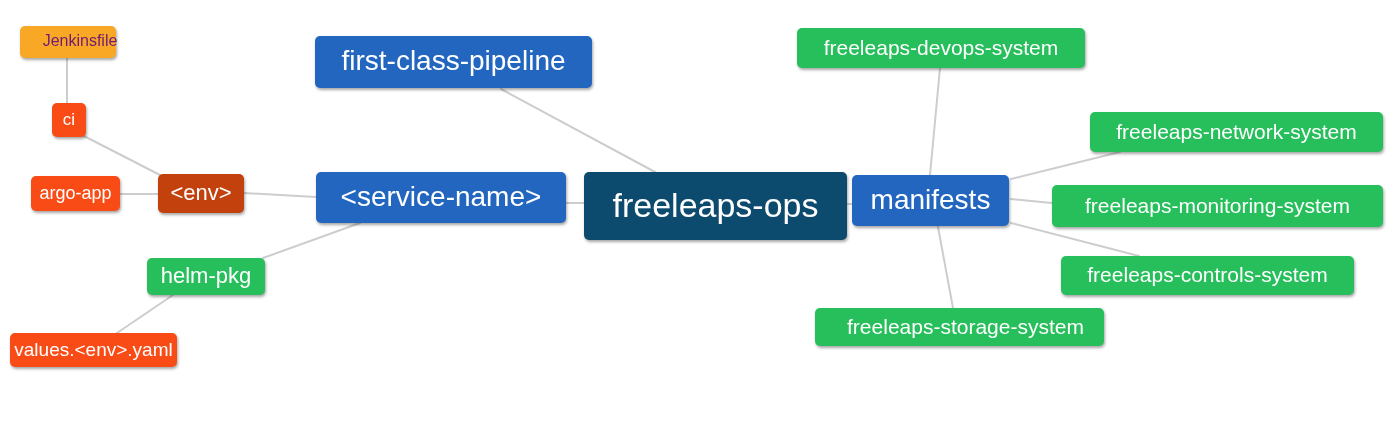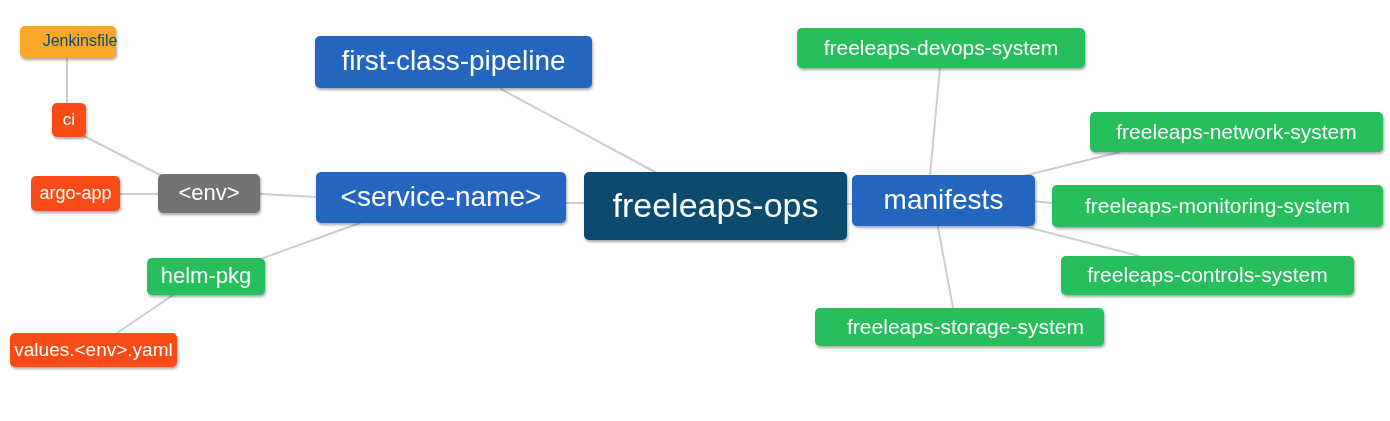--- a/index.html
+++ b/index.html
@@ -51,28 +51,28 @@
       <line x1="566" y1="203" x2="584" y2="203" stroke="#cdcdcd" stroke-width="2" stroke-linecap="round"></line>
       <line x1="501" y1="89" x2="655" y2="172" stroke="#cdcdcd" stroke-width="2" stroke-linecap="round"></line>
       <line x1="847" y1="204" x2="852" y2="204" stroke="#cdcdcd" stroke-width="2" stroke-linecap="round"></line>
       <line x1="930" y1="175" x2="940" y2="68" stroke="#cdcdcd" stroke-width="2" stroke-linecap="round"></line>
       <line x1="1011" y1="179" x2="1120" y2="152" stroke="#cdcdcd" stroke-width="2" stroke-linecap="round"></line>
       <line x1="1011" y1="199" x2="1052" y2="203" stroke="#cdcdcd" stroke-width="2" stroke-linecap="round"></line>
       <line x1="1011" y1="223" x2="1139" y2="256" stroke="#cdcdcd" stroke-width="2" stroke-linecap="round"></line>
       <line x1="938" y1="227" x2="953" y2="308" stroke="#cdcdcd" stroke-width="2" stroke-linecap="round"></line>
     </svg>
 
-  <div class="node" style="left: 20px; top: 26px; width: 96px; height: 32px; font-size: 16px; background: rgb(249, 168, 37); color: #0c4a6e; padding-left: 24px;">Jenkinsfile</div>
+  <div class="node" style="left: 20px; top: 26px; width: 96px; height: 32px; font-size: 16px; background: rgb(249, 168, 37); color: #701a75; padding-left: 24px;">Jenkinsfile</div>
   <div class="node" style="left: 52px; top: 103px; width: 34px; height: 34px; font-size: 17px; background: rgb(249, 75, 22); color: rgb(255, 255, 255);">ci</div>
   <div class="node" style="left: 31px; top: 176px; width: 89px; height: 35px; font-size: 18px; background: rgb(249, 75, 22); color: rgb(255, 255, 255);">argo-app</div>
-  <div class="node" style="left: 158px; top: 174px; width: 102px; height: 39px; font-size: 22px; background: #737373; color: rgb(255, 255, 255);">&lt;env&gt;</div>
+  <div class="node" style="left: 158px; top: 174px; width: 86px; height: 39px; font-size: 22px; background: #c2410c; color: rgb(255, 255, 255);">&lt;env&gt;</div>
   <div class="node" style="left: 147px; top: 258px; width: 118px; height: 37px; font-size: 22px; background: rgb(39, 191, 92); color: rgb(255, 255, 255);">helm-pkg</div>
   <div class="node" style="left: 10px; top: 333px; width: 167px; height: 34px; font-size: 19px; background: rgb(249, 75, 22); color: rgb(255, 255, 255); text-align: right;">values.&lt;env&gt;.yaml</div>
   <div class="node" style="left: 315px; top: 36px; width: 277px; height: 52px; font-size: 28px; background: rgb(35, 102, 191); color: rgb(255, 255, 255);">first-class-pipeline</div>
   <div class="node" style="left: 316px; top: 172px; width: 250px; height: 51px; font-size: 28px; background: rgb(35, 102, 191); color: rgb(255, 255, 255);">&lt;service-name&gt;</div>
   <div class="node" style="left: 584px; top: 172px; width: 263px; height: 68px; font-size: 34px; background: #0c4a6e; color: rgb(255, 255, 255);">freeleaps-ops</div>
-  <div class="node" style="left: 852px; top: 175px; width: 183px; height: 51px; font-size: 28px; background: rgb(35, 102, 191); color: rgb(255, 255, 255); text-align: right;">manifests</div>
+  <div class="node" style="left: 852px; top: 175px; width: 157px; height: 51px; font-size: 28px; background: rgb(35, 102, 191); color: rgb(255, 255, 255); text-align: right;">manifests</div>
   <div class="node" style="left: 797px; top: 28px; width: 288px; height: 40px; font-size: 21px; background: rgb(39, 191, 92); color: rgb(255, 255, 255);">freeleaps-devops-system</div>
   <div class="node" style="left: 1090px; top: 112px; width: 293px; height: 40px; font-size: 21px; background: rgb(39, 191, 92); color: rgb(255, 255, 255);">freeleaps-network-system</div>
   <div class="node" style="left: 1052px; top: 185px; width: 331px; height: 42px; font-size: 21px; background: rgb(39, 191, 92); color: rgb(255, 255, 255);">freeleaps-monitoring-system</div>
   <div class="node" style="left: 1061px; top: 256px; width: 293px; height: 39px; font-size: 21px; background: rgb(39, 191, 92); color: rgb(255, 255, 255);">freeleaps-controls-system</div>
   <div class="node" style="left: 815px; top: 308px; width: 289px; height: 38px; font-size: 21px; background: rgb(39, 191, 92); color: rgb(255, 255, 255); padding-left: 12px;">freeleaps-storage-system</div>
 </div>
 
 </body></html>

